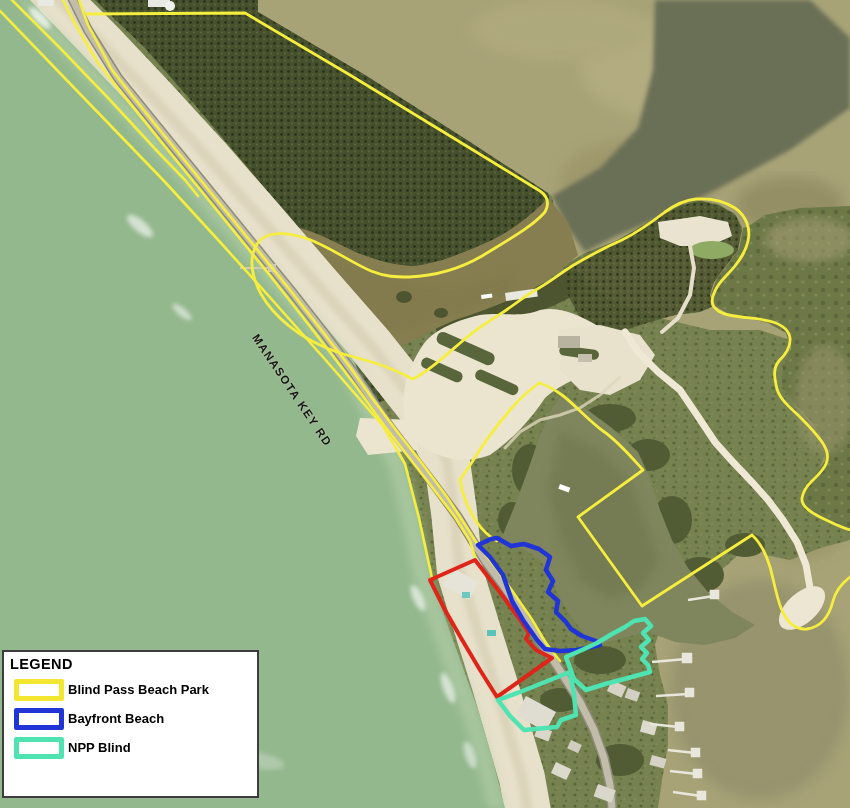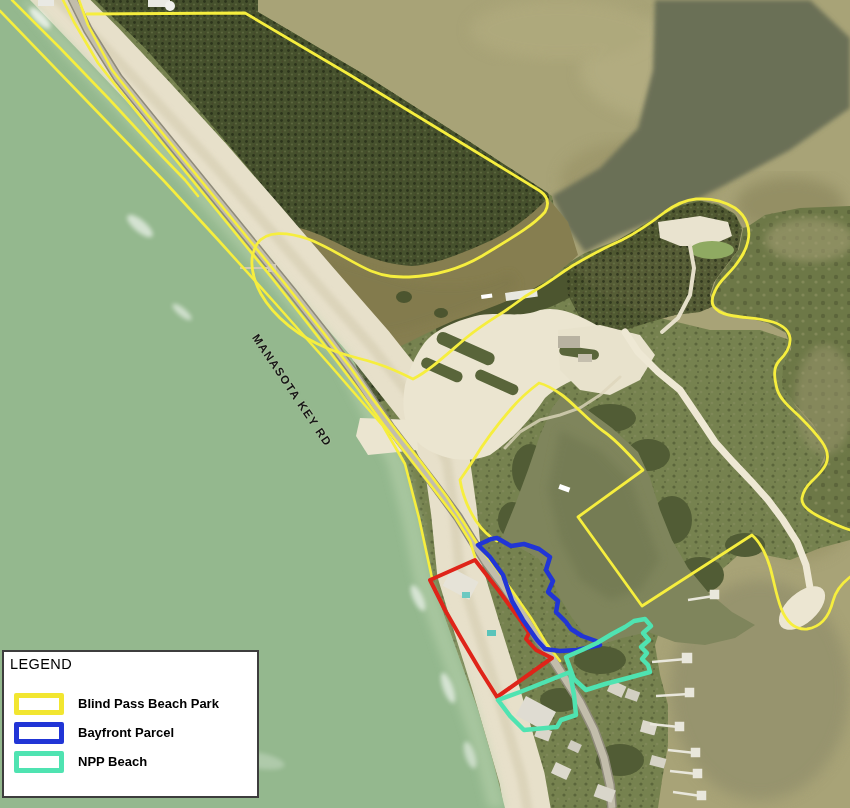--- a/index.html
+++ b/index.html
@@ -13,28 +13,28 @@
     position:absolute;left:260px;top:332px;
     transform:rotate(56deg);transform-origin:0 0;
     font-size:11.5px;font-weight:600;letter-spacing:1.4px;color:#161616;
     white-space:nowrap;text-shadow:0 0 2px rgba(230,225,200,.55);
   }
   .legend{
     position:absolute;left:2px;top:650px;width:253px;height:144px;
     background:#ffffff;border:2px solid #3d3d3d;box-sizing:content-box;
   }
   .legend-title{
-    font-size:14.5px;font-weight:normal;color:#000;margin:4px 0 17px 6px;letter-spacing:.4px;
+    font-size:14.5px;font-weight:bold;color:#000;margin:4px 0 3px 6px;letter-spacing:.4px;
   }
   .legend-row{display:flex;align-items:center;height:29px;}
   .swatch{
     display:inline-block;width:40px;height:12px;background:#fff;
     border:5px solid #000;border-radius:2px;margin-left:10px;flex:0 0 auto;
   }
-  .legend-label{font-size:13px;font-weight:bold;color:#000;margin-left:14px;white-space:nowrap;}
+  .legend-label{font-size:13px;font-weight:bold;color:#000;margin-left:4px;white-space:nowrap;}
 </style>
 </head>
 <body>
 
 <div id="stage">
 
 <svg width="850" height="808" viewBox="0 0 850 808">
   <defs>
     <filter id="soft2">
           <feGaussianBlur stdDeviation="2"></feGaussianBlur>
@@ -207,21 +207,21 @@
 <div class="road-label">MANASOTA KEY RD</div>
 
 <div class="legend">
   <div class="legend-title">LEGEND</div>
   <div class="legend-row">
     <span class="swatch" style="border-color: rgb(242, 230, 48);"></span>
     <span class="legend-label">Blind Pass Beach Park</span>
   </div>
   <div class="legend-row">
     <span class="swatch" style="border-color: rgb(33, 53, 214);"></span>
-    <span class="legend-label">Bayfront Parcel</span>
+    <span class="legend-label">Bayfront Beach</span>
   </div>
   <div class="legend-row">
     <span class="swatch" style="border-color: rgb(79, 227, 177);"></span>
-    <span class="legend-label">NPP Beach</span>
+    <span class="legend-label">NPP Blind</span>
   </div>
 </div>
 
 </div>
 
 </body></html>

